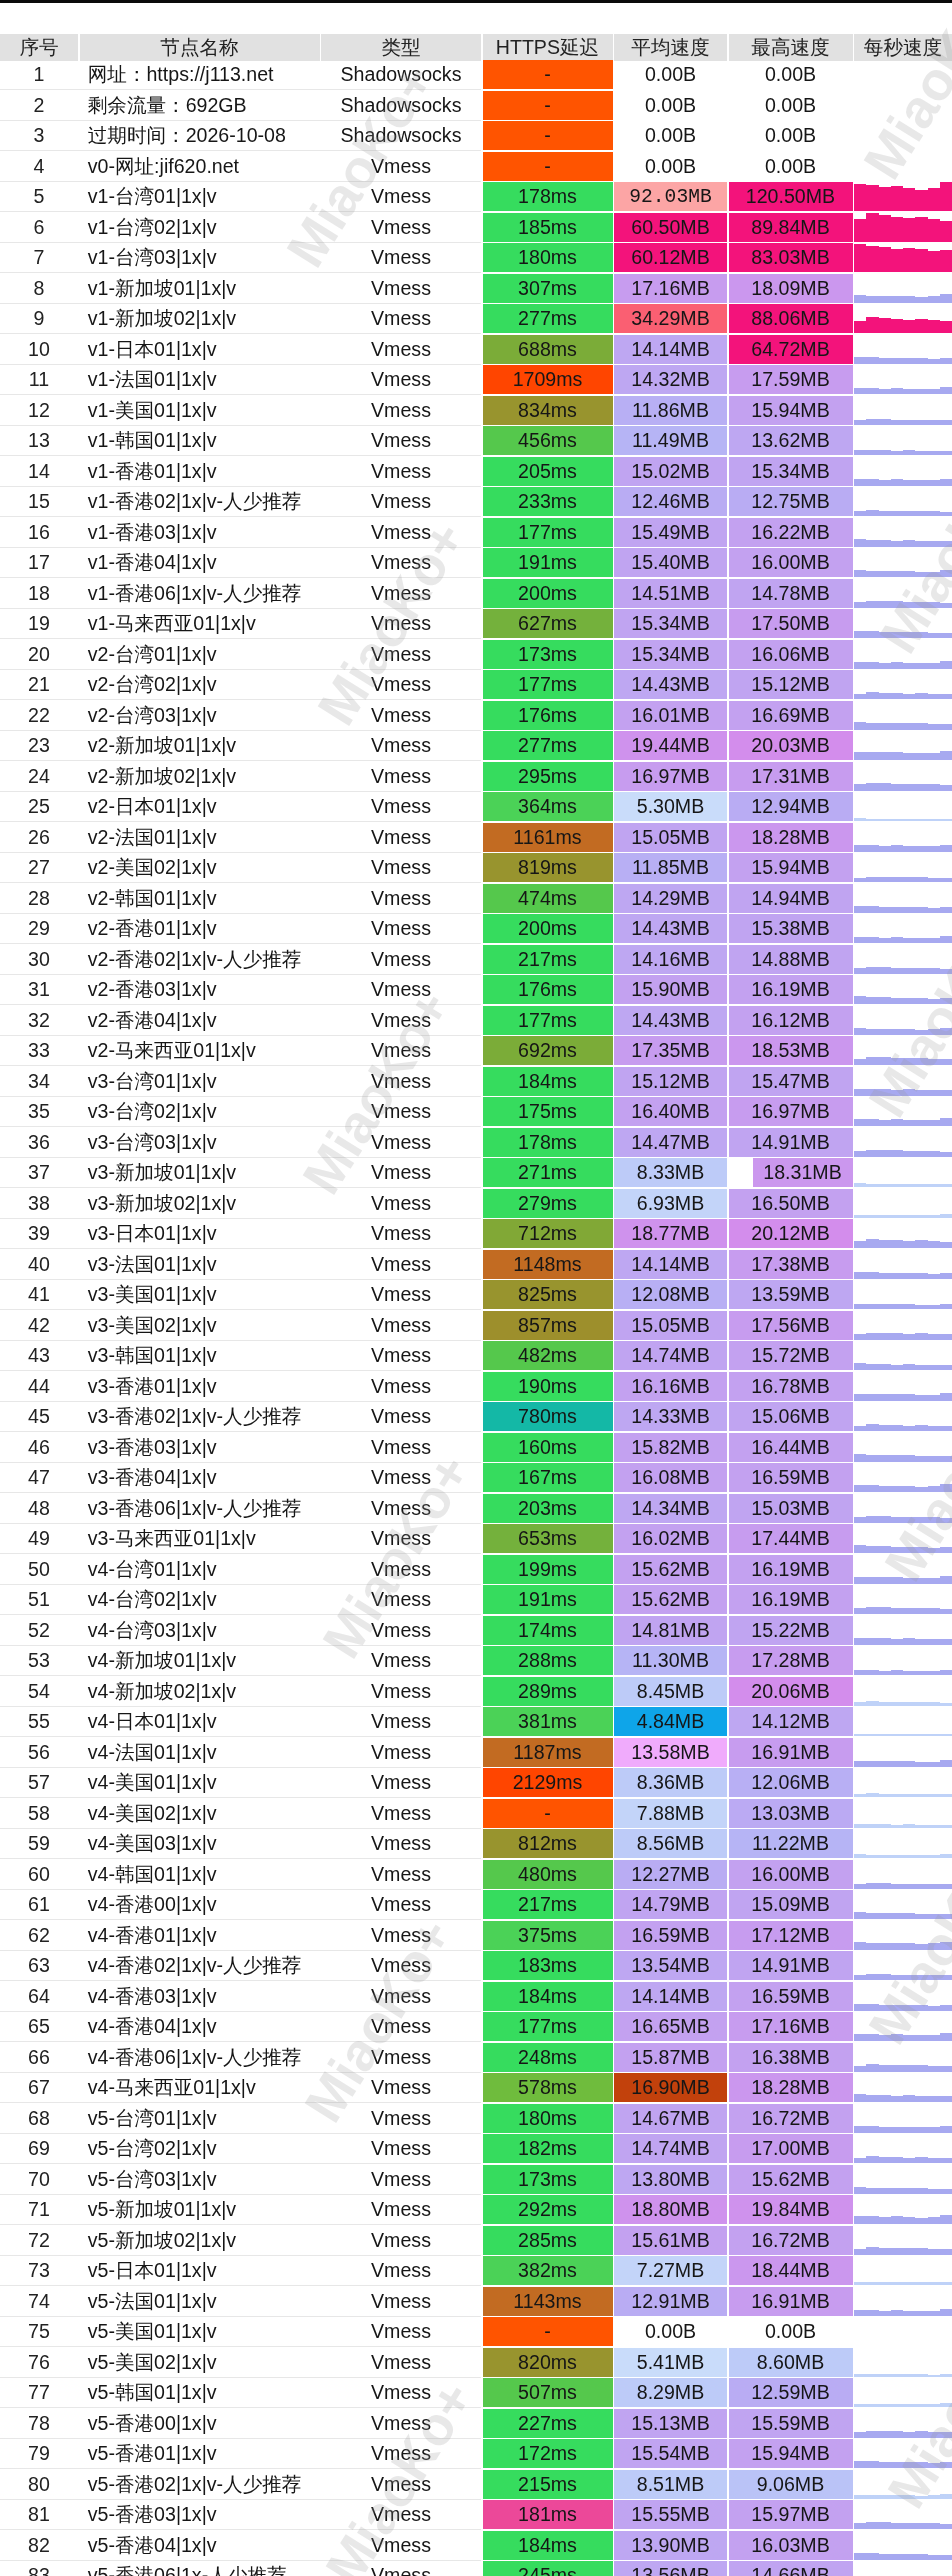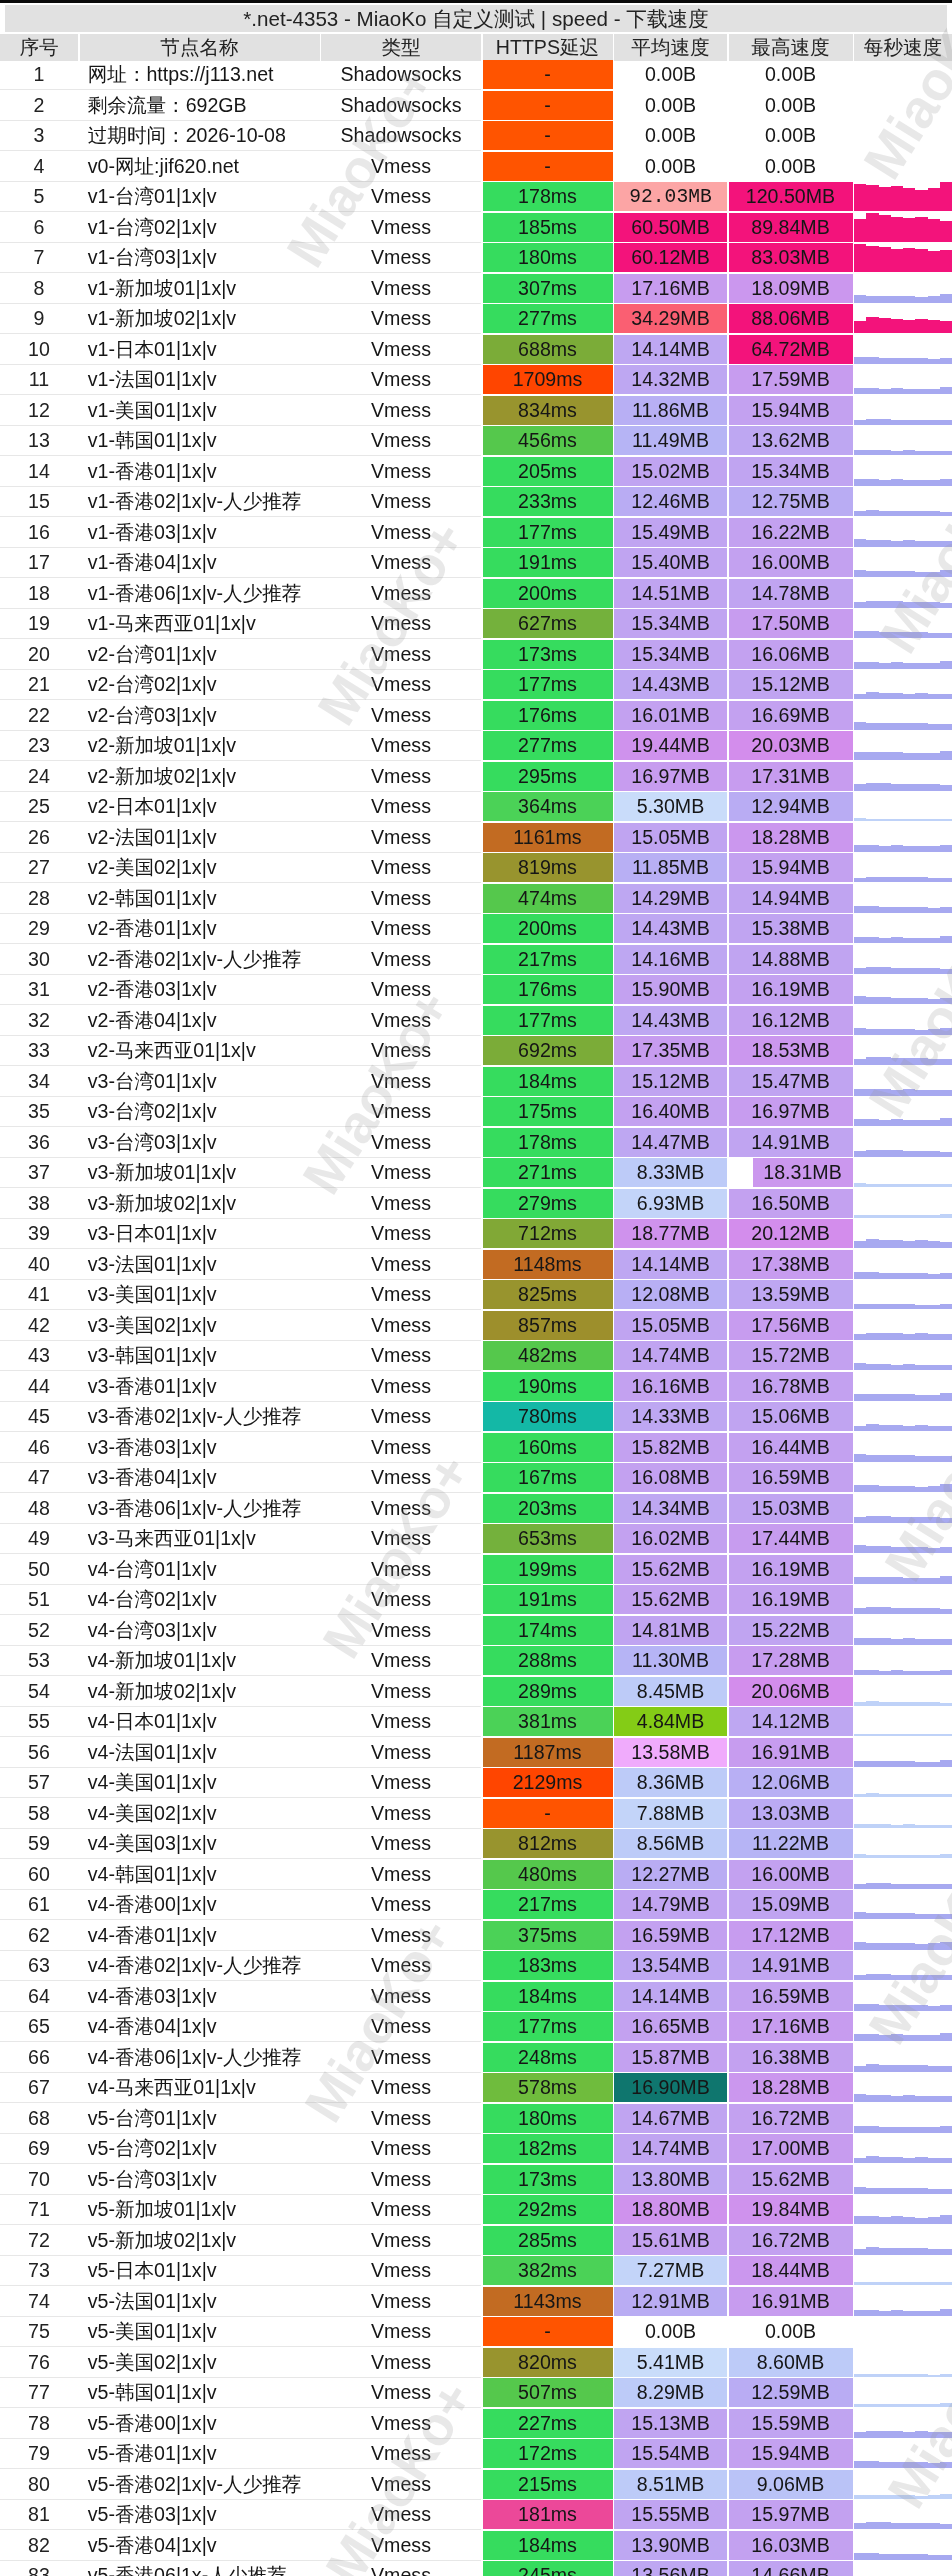--- a/index.html
+++ b/index.html
@@ -22,21 +22,20 @@
   .c-spark{display:flex;align-items:flex-end;justify-content:flex-start;padding:0;overflow:hidden;}
   .bar{flex:1 0 auto;}
   .wm{position:absolute;font-size:54px;font-weight:bold;color:rgba(150,150,150,0.22);
       transform:rotate(-58deg);white-space:nowrap;z-index:3;pointer-events:none;}
 </style>
 </head>
 <body>
 
 <div class="page">
   <div class="edge top"></div>
-  <div class="title-bar">*.net-4353 - MiaoKo 自定义测试 | speed - 下载速度</div>
 
   <div class="grid header">
     <div class="hcell">序号</div>
     <div class="hcell">节点名称</div>
     <div class="hcell">类型</div>
     <div class="hcell">HTTPS延迟</div>
     <div class="hcell">平均速度</div>
     <div class="hcell">最高速度</div>
     <div class="hcell">每秒速度</div>
   </div>
@@ -976,21 +975,21 @@
           <div class="bar" style="height: 12%; background: rgb(191, 210, 248);"></div>
           <div class="bar" style="height: 11%; background: rgb(191, 210, 248);"></div>
           <div class="bar" style="height: 10%; background: rgb(191, 210, 248);"></div>
         </div>
     </div>
       <div class="row grid">
       <div class="cell c-id">55</div>
       <div class="cell c-name">v4-日本01|1x|v</div>
       <div class="cell c-type">Vmess</div>
       <div class="cell c-lat" style="background: rgb(75, 210, 87);">381ms</div>
-      <div class="cell c-avg" style="background: #84cc16;">4.84MB</div>
+      <div class="cell c-avg" style="background: #0ea5e9;">4.84MB</div>
       <div class="cell c-max" style="background: rgb(190, 167, 242);">14.12MB</div>
       <div class="cell c-spark">
           <div class="bar" style="height: 8%; background: rgb(191, 210, 248);"></div>
           <div class="bar" style="height: 7%; background: rgb(191, 210, 248);"></div>
           <div class="bar" style="height: 7%; background: rgb(191, 210, 248);"></div>
           <div class="bar" style="height: 6%; background: rgb(191, 210, 248);"></div>
           <div class="bar" style="height: 7%; background: rgb(191, 210, 248);"></div>
           <div class="bar" style="height: 6%; background: rgb(191, 210, 248);"></div>
           <div class="bar" style="height: 6%; background: rgb(191, 210, 248);"></div>
           <div class="bar" style="height: 6%; background: rgb(191, 210, 248);"></div>
@@ -1192,21 +1191,21 @@
           <div class="bar" style="height: 22%; background: rgb(167, 169, 240);"></div>
           <div class="bar" style="height: 20%; background: rgb(167, 169, 240);"></div>
           <div class="bar" style="height: 19%; background: rgb(167, 169, 240);"></div>
         </div>
     </div>
       <div class="row grid">
       <div class="cell c-id">67</div>
       <div class="cell c-name">v4-马来西亚01|1x|v</div>
       <div class="cell c-type">Vmess</div>
       <div class="cell c-lat" style="background: rgb(111, 188, 61);">578ms</div>
-      <div class="cell c-avg" style="background: #0f766e;">16.90MB</div>
+      <div class="cell c-avg" style="background: #c2410c;">16.90MB</div>
       <div class="cell c-max" style="background: rgb(203, 151, 238);">18.28MB</div>
       <div class="cell c-spark">
           <div class="bar" style="height: 27%; background: rgb(167, 169, 240);"></div>
           <div class="bar" style="height: 25%; background: rgb(167, 169, 240);"></div>
           <div class="bar" style="height: 24%; background: rgb(167, 169, 240);"></div>
           <div class="bar" style="height: 22%; background: rgb(167, 169, 240);"></div>
           <div class="bar" style="height: 23%; background: rgb(167, 169, 240);"></div>
           <div class="bar" style="height: 22%; background: rgb(167, 169, 240);"></div>
           <div class="bar" style="height: 20%; background: rgb(167, 169, 240);"></div>
           <div class="bar" style="height: 21%; background: rgb(167, 169, 240);"></div>

